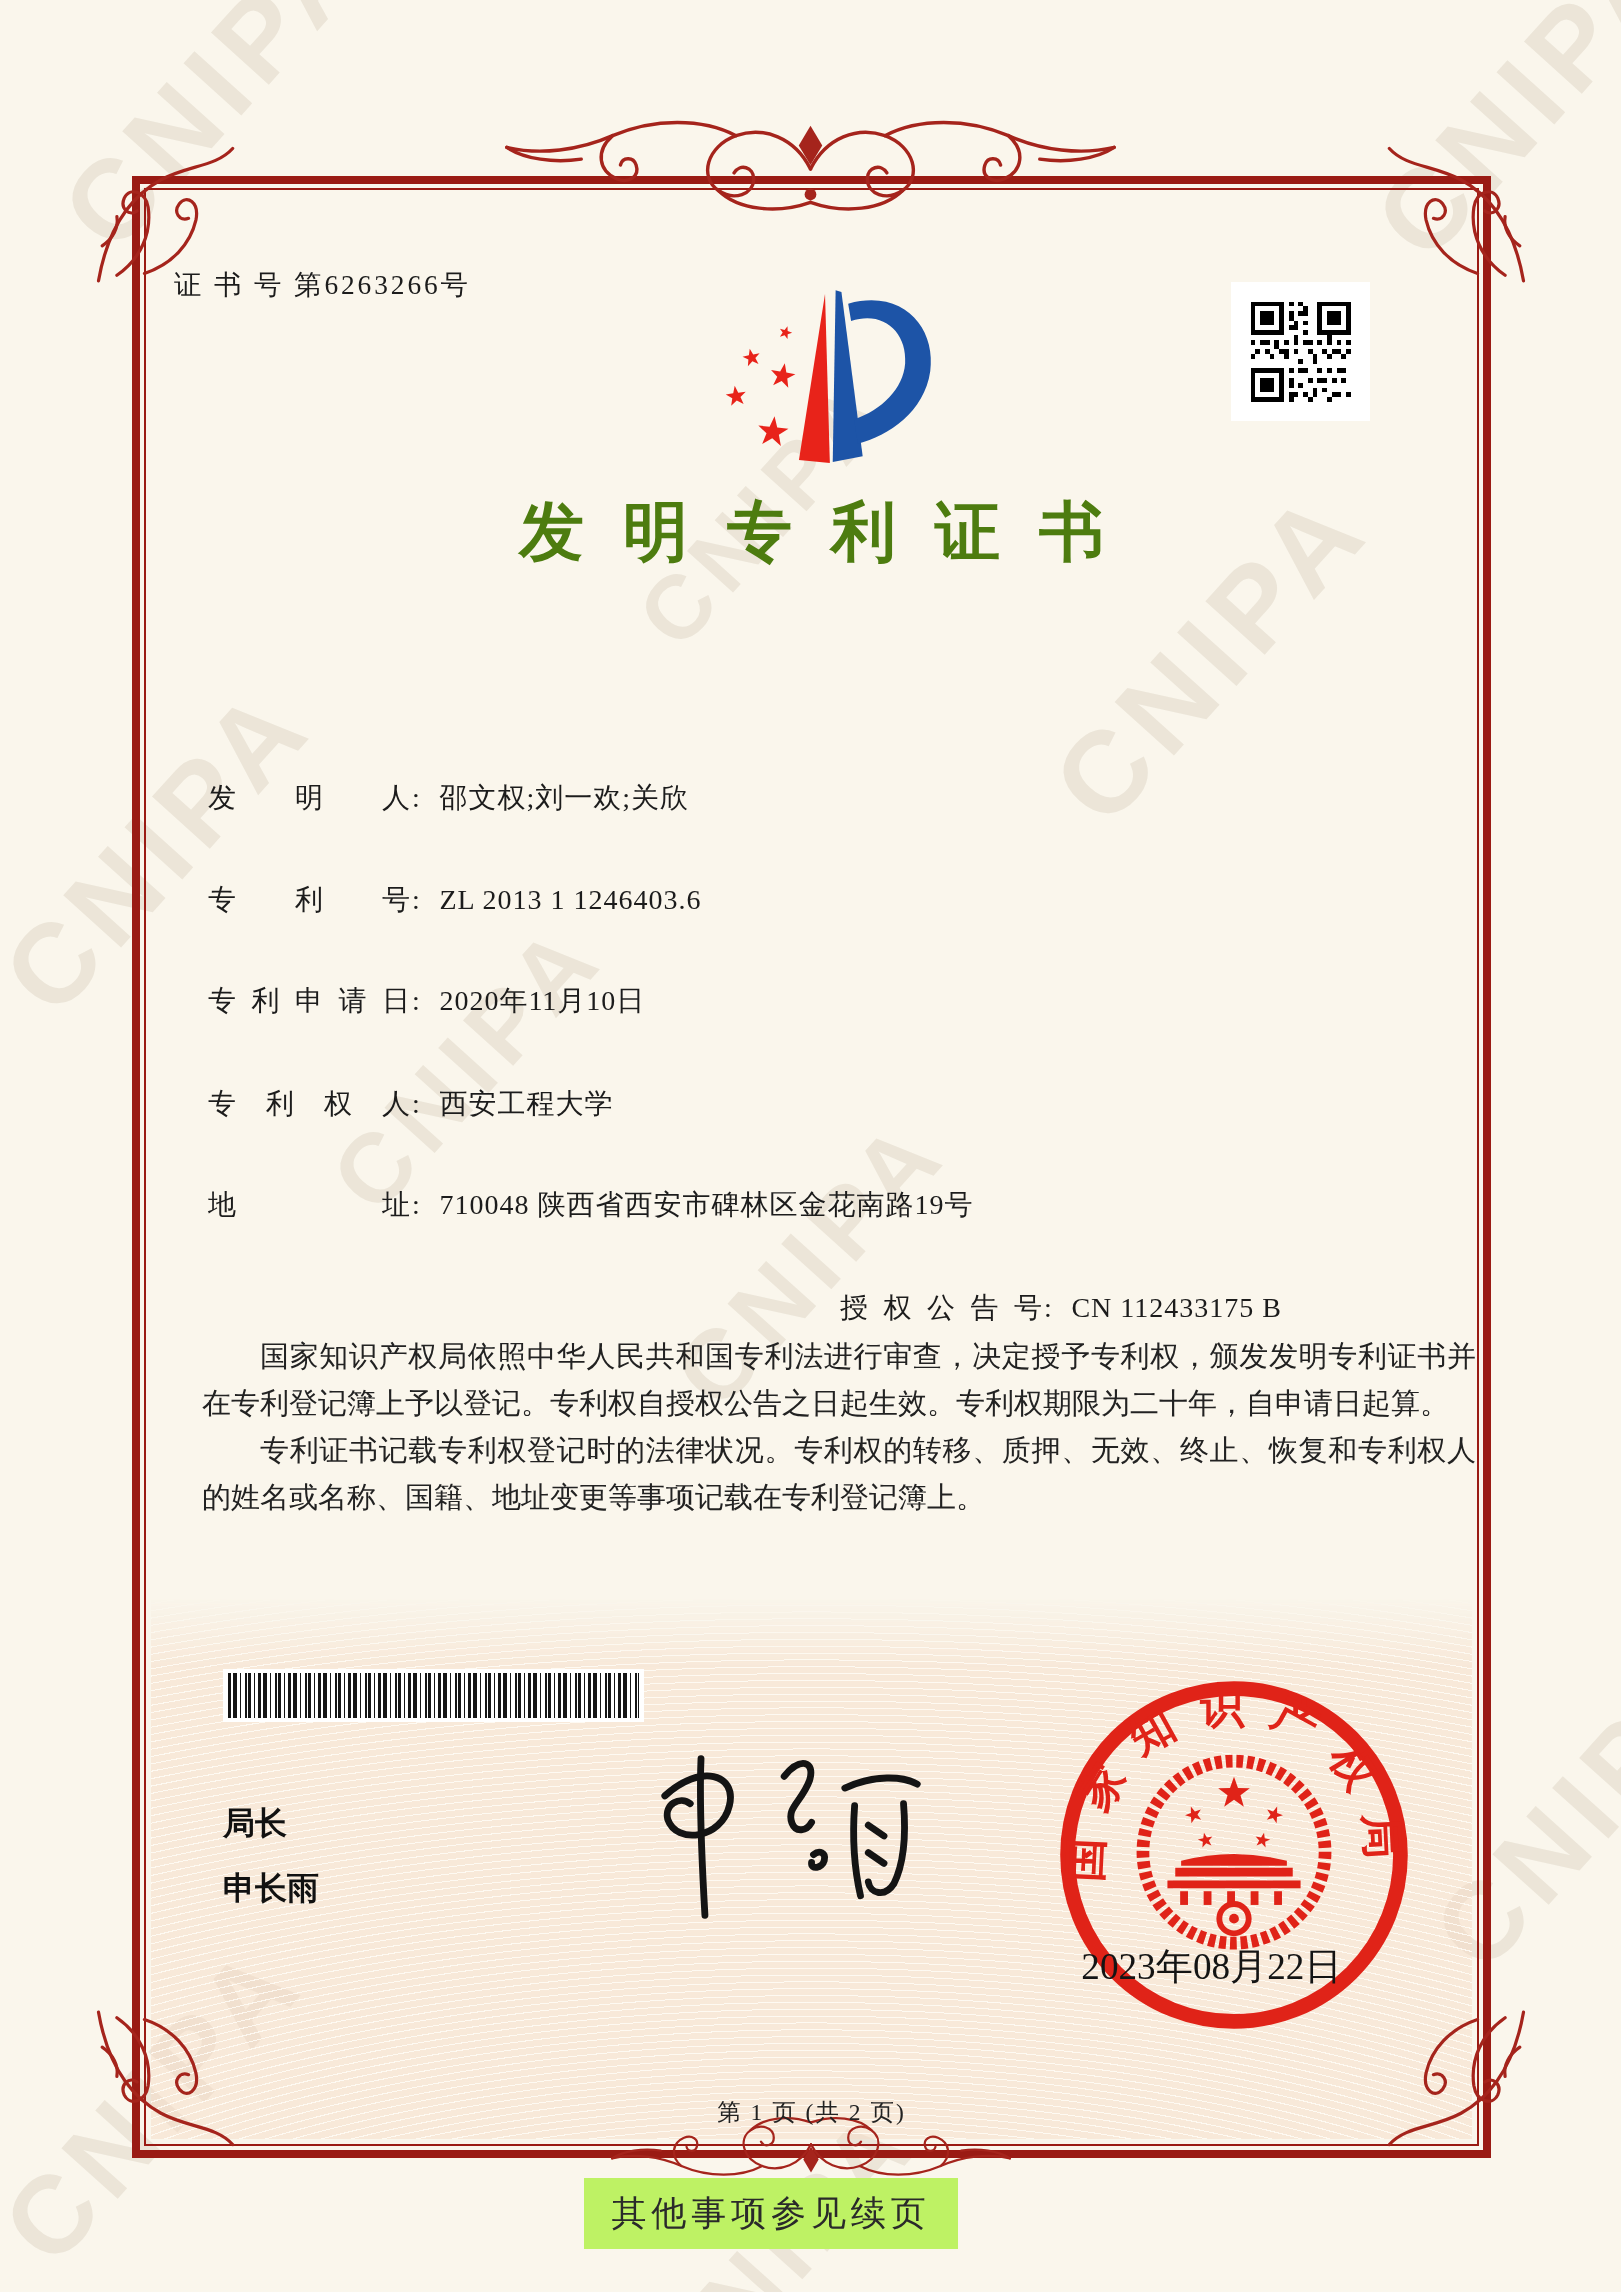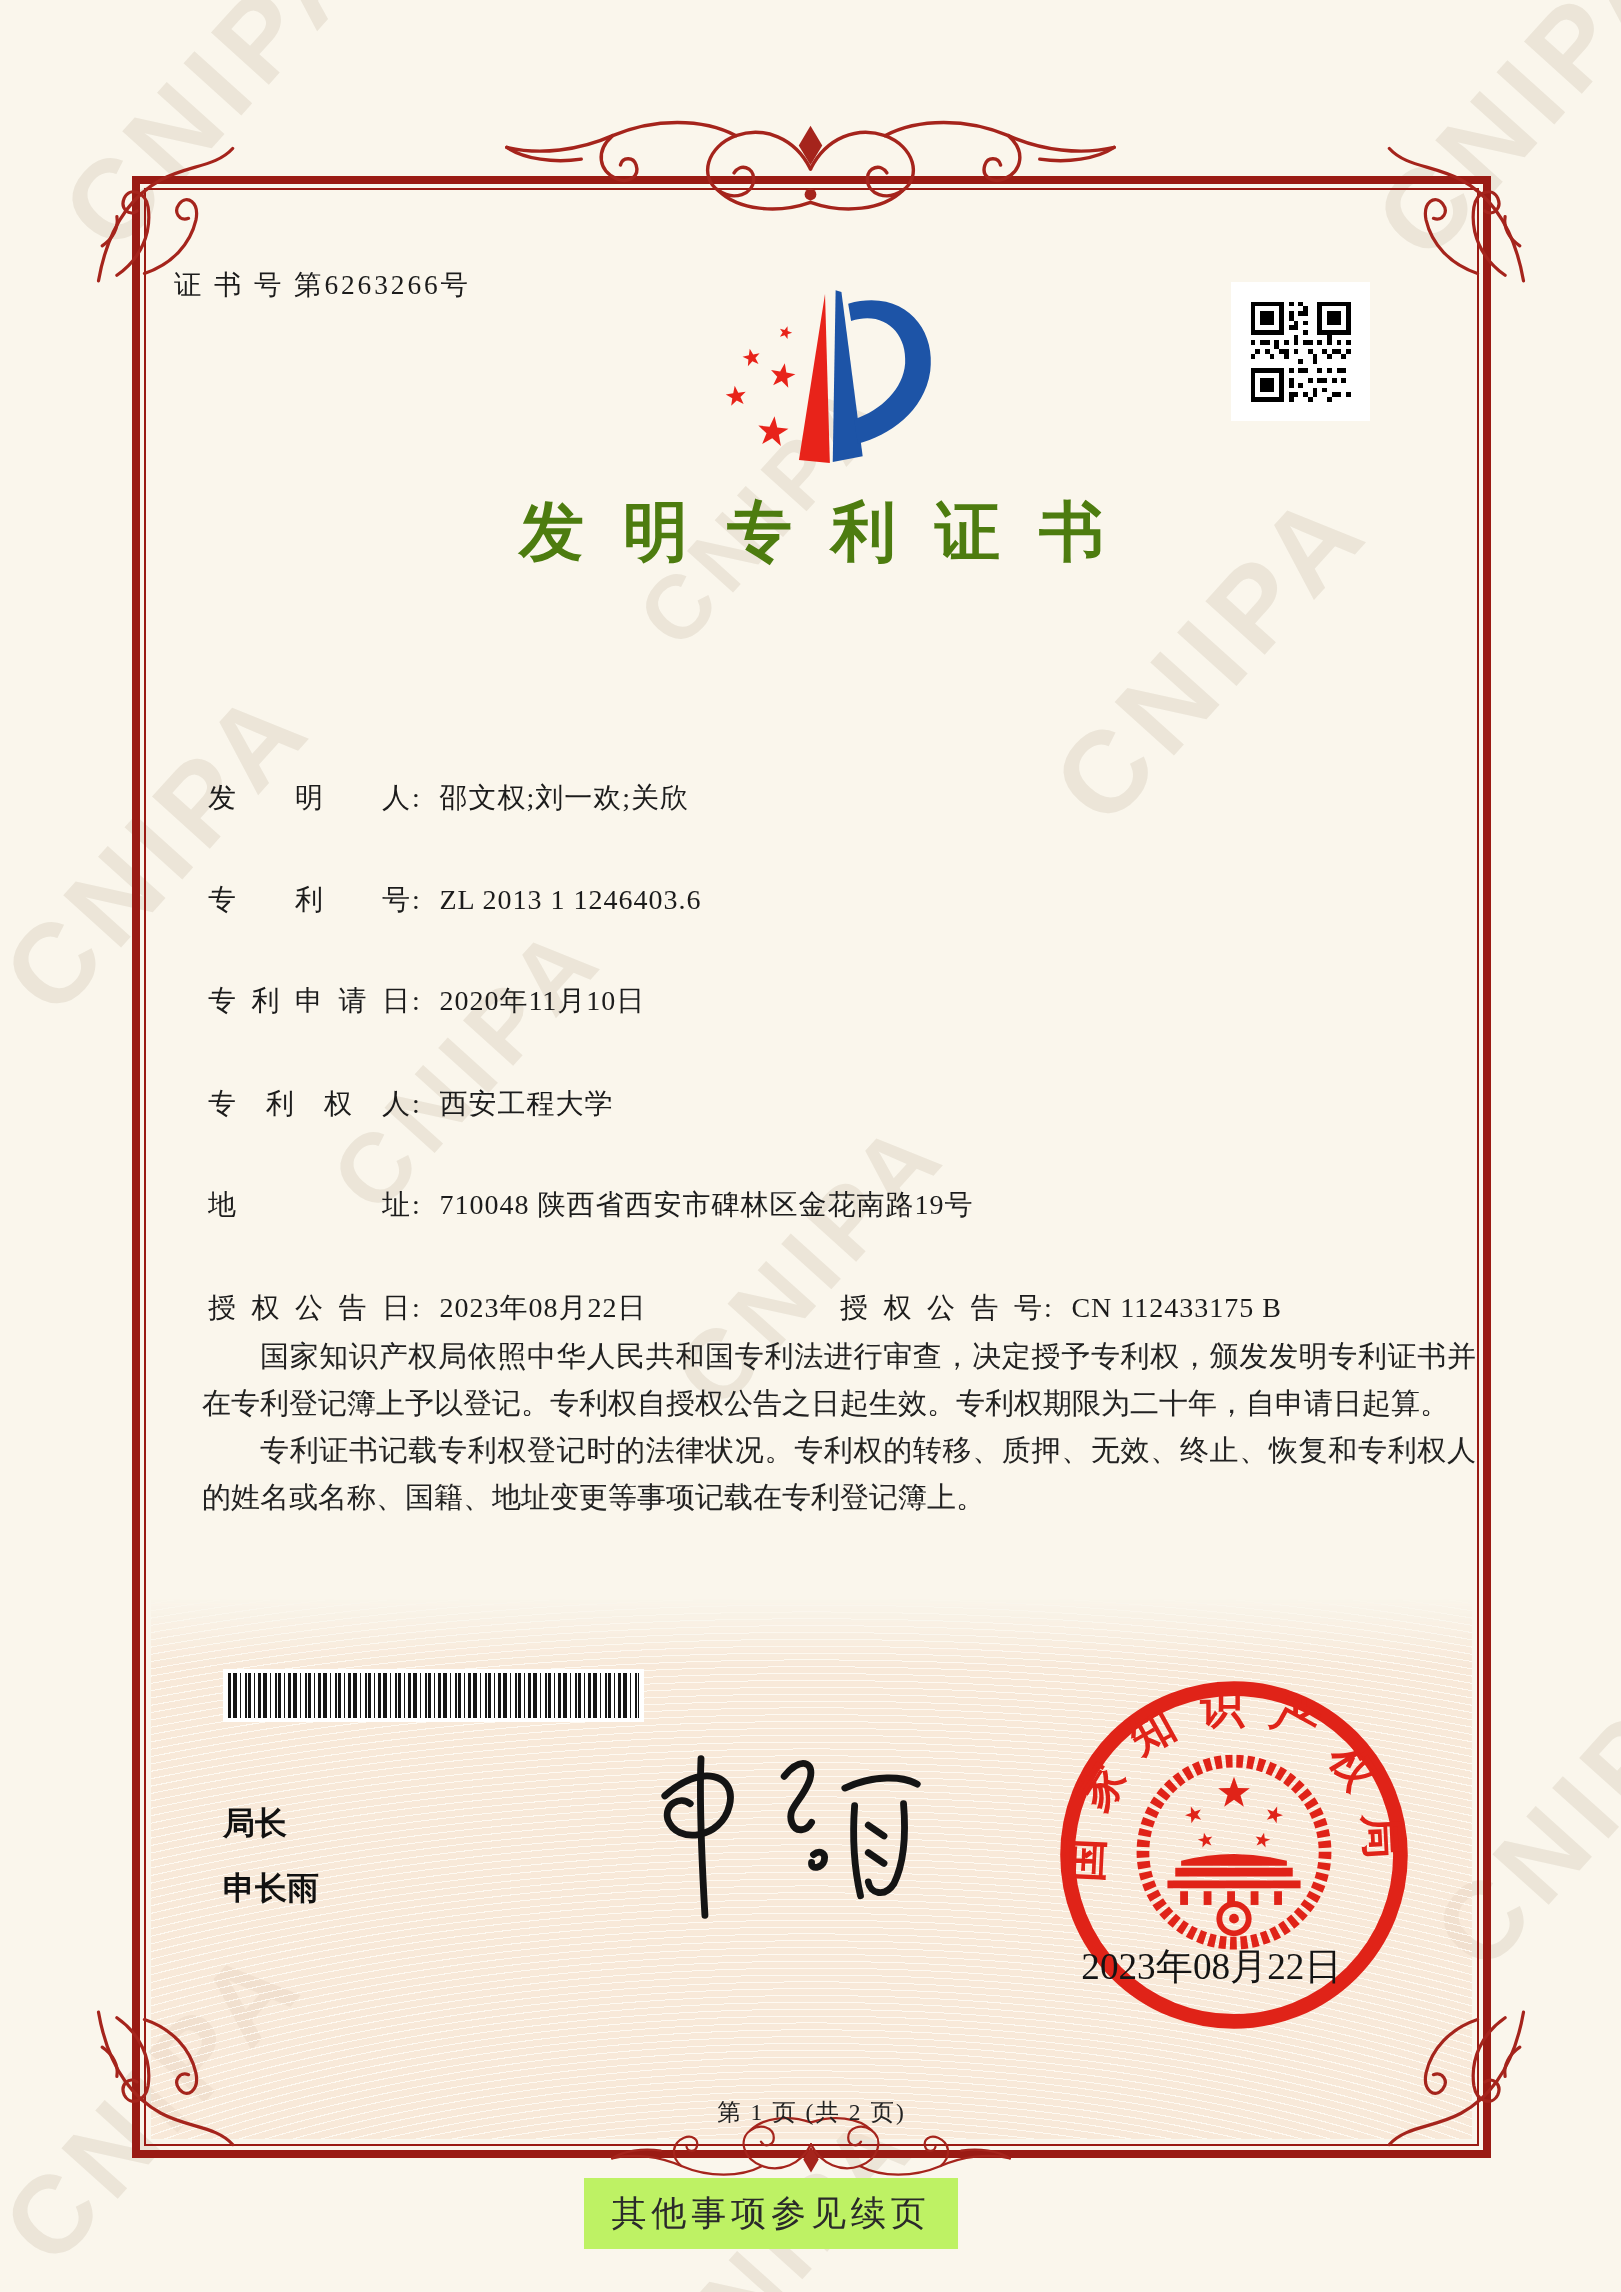--- a/index.html
+++ b/index.html
@@ -204,23 +204,20 @@
       <span class="flabel">专利号</span><span class="fcolon">:</span><span class="fvalue">ZL 2013 1 1246403.6</span>
     </div>
     <div class="field-row" style="top:982px">
       <span class="flabel">专利申请日</span><span class="fcolon">:</span><span class="fvalue">2020年11月10日</span>
     </div>
     <div class="field-row" style="top:1085px">
       <span class="flabel">专利权人</span><span class="fcolon">:</span><span class="fvalue">西安工程大学</span>
     </div>
     <div class="field-row" style="top:1186px">
       <span class="flabel">地址</span><span class="fcolon">:</span><span class="fvalue">710048 陕西省西安市碑林区金花南路19号</span>
-    </div>
-    <div class="field-row" style="top:1289px">
-      <span class="flabel">授权公告日</span><span class="fcolon">:</span><span class="fvalue">2023年08月22日</span>
     </div>
     <div class="field-row" style="left:840px;top:1289px">
       <span class="flabel">授权公告号</span><span class="fcolon">:</span><span class="fvalue">CN 112433175 B</span>
     </div>
 
     <div class="paras">
       <p>国家知识产权局依照中华人民共和国专利法进行审查，决定授予专利权，颁发发明专利证书并在专利登记簿上予以登记。专利权自授权公告之日起生效。专利权期限为二十年，自申请日起算。</p>
       <p>专利证书记载专利权登记时的法律状况。专利权的转移、质押、无效、终止、恢复和专利权人的姓名或名称、国籍、地址变更等事项记载在专利登记簿上。</p>
     </div>
 

